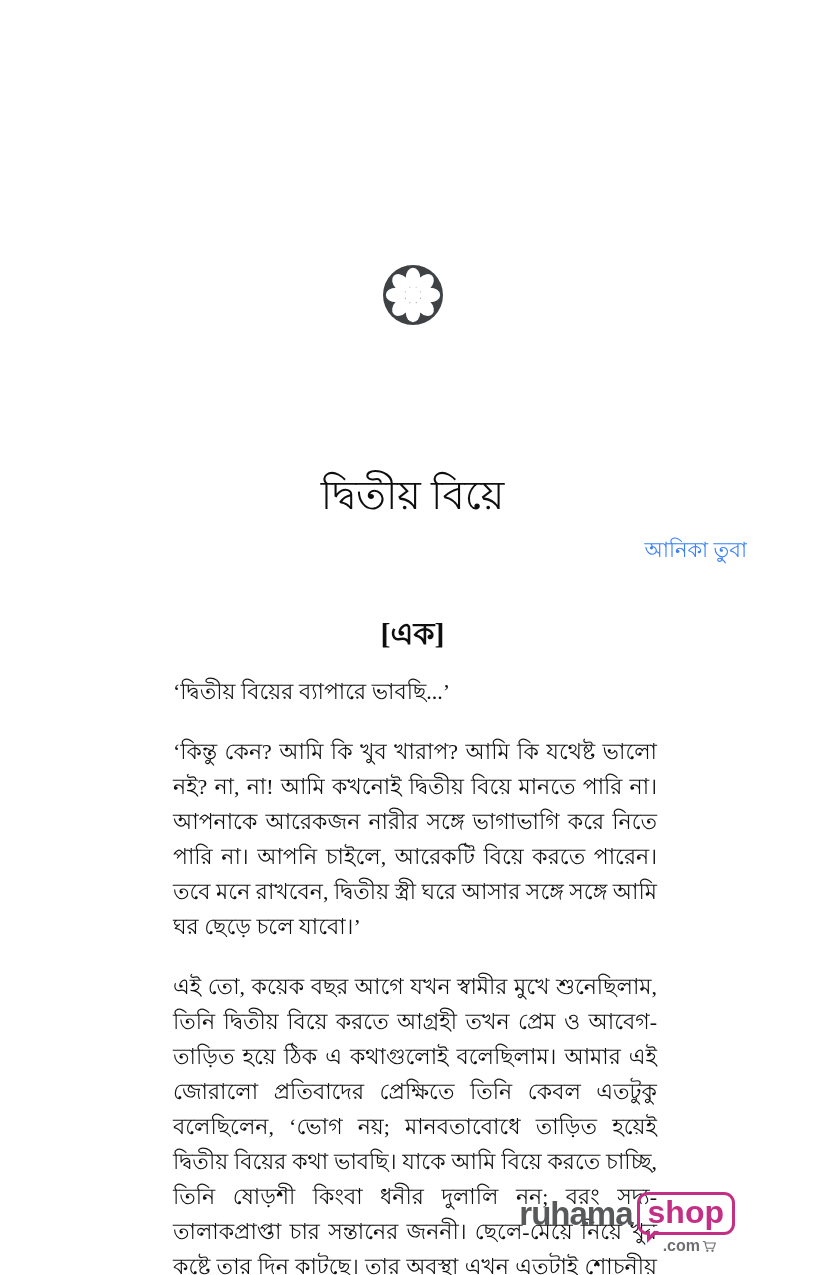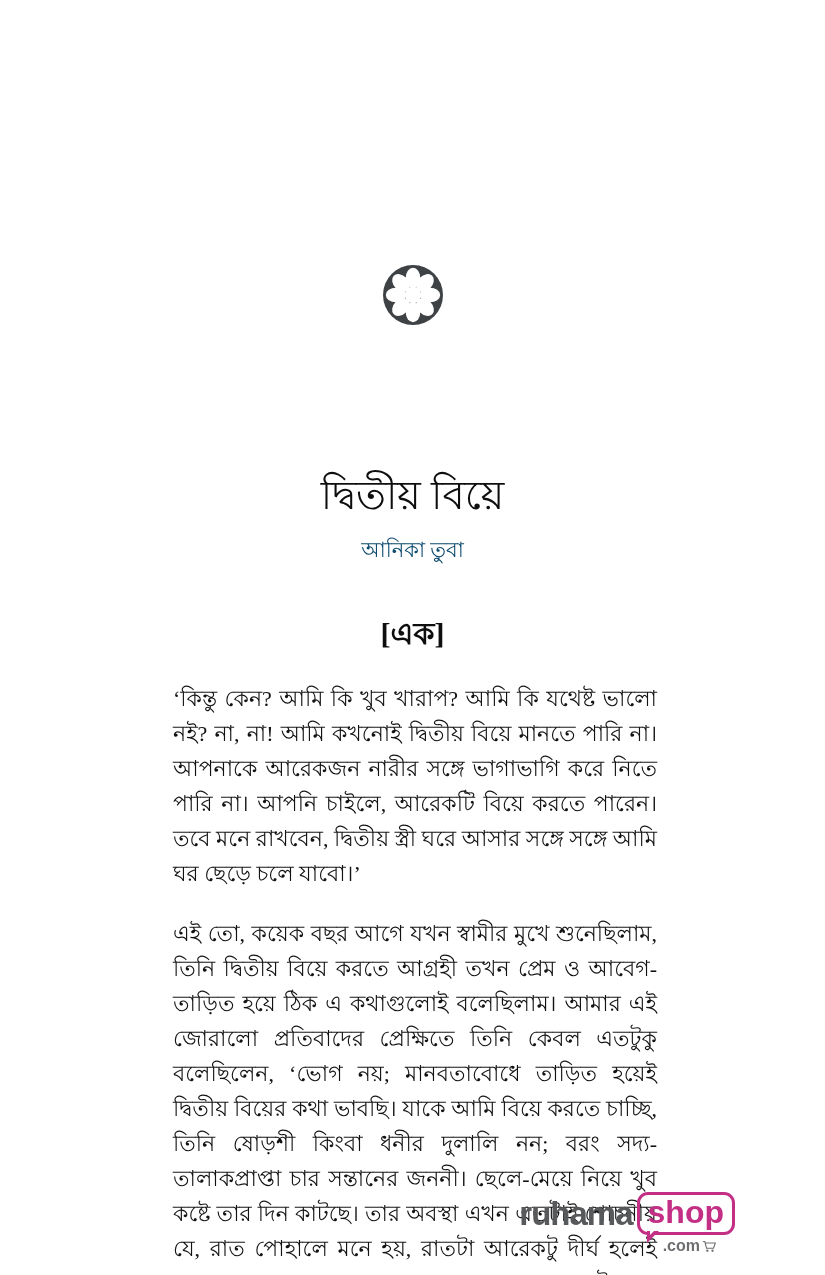--- a/index.html
+++ b/index.html
@@ -20,24 +20,24 @@
   .book-title{
     margin:143px 0 0;
     text-align:center;
     font-size:40px;
     font-weight:normal;
     line-height:52px;
     color:#0e0e0e;
   }
   .book-author{
     margin:14px 0 0;
-    text-align:center;
+    text-align:right;
     font-size:21px;
     line-height:28px;
-    color:#0c4a6e;
+    color:#3b82f6;
   }
   .section-heading{
     margin:47px 0 0;
     text-align:center;
     font-size:30px;
     line-height:45px;
     font-weight:bold;
     color:#0e0e0e;
   }
   .body-text{
@@ -116,20 +116,21 @@
       <circle cx="32" cy="32" r="8.2" fill="#ffffff"></circle>
     </svg>
   </div>
 
   <h1 class="book-title">দ্বিতীয় বিয়ে</h1>
   <div class="book-author">আনিকা তুবা</div>
 
   <h2 class="section-heading">[এক]</h2>
 
   <div class="body-text">
+    <p class="first">‘দ্বিতীয় বিয়ের ব্যাপারে ভাবছি...’</p>
     <p>‘কিন্তু কেন? আমি কি খুব খারাপ? আমি কি যথেষ্ট ভালো নই? না, না! আমি কখনোই দ্বিতীয় বিয়ে মানতে পারি না। আপনাকে আরেকজন নারীর সঙ্গে ভাগাভাগি করে নিতে পারি না। আপনি চাইলে, আরেকটি বিয়ে করতে পারেন। তবে মনে রাখবেন, দ্বিতীয় স্ত্রী ঘরে আসার সঙ্গে সঙ্গে আমি ঘর ছেড়ে চলে যাবো।’</p>
     <p>এই তো, কয়েক বছর আগে যখন স্বামীর মুখে শুনেছিলাম, তিনি দ্বিতীয় বিয়ে করতে আগ্রহী তখন প্রেম ও আবেগ-তাড়িত হয়ে ঠিক এ কথাগুলোই বলেছিলাম। আমার এই জোরালো প্রতিবাদের প্রেক্ষিতে তিনি কেবল এতটুকু বলেছিলেন, ‘ভোগ নয়; মানবতাবোধে তাড়িত হয়েই দ্বিতীয় বিয়ের কথা ভাবছি। যাকে আমি বিয়ে করতে চাচ্ছি, তিনি ষোড়শী কিংবা ধনীর দুলালি নন; বরং সদ্য-তালাকপ্রাপ্তা চার সন্তানের জননী। ছেলে-মেয়ে নিয়ে খুব কষ্টে তার দিন কাটছে। তার অবস্থা এখন এতটাই শোচনীয় যে, রাত পোহালে মনে হয়, রাতটা আরেকটু দীর্ঘ হলেই ভালো হতো। বাচ্চারা ক্ষুধার যন্ত্রণা ভুলে আরেকটু সময় ঘুমিয়ে থাকত। আর রাত হলে মনে হয়, ভোরের আলো ফুটলেই হয়তো ভালো হতো, বাচ্চাগুলোর জন্য দু’মুঠো খাবারের হয়তো ব্যবস্থা করা যেত।’</p>
   </div>
 
   <div class="logo">
     <div class="logo-row">
       <span class="logo-brand">ruhama</span>
       <span class="shop-bubble">shop</span>
     </div>
     <div class="logo-domain-row">

